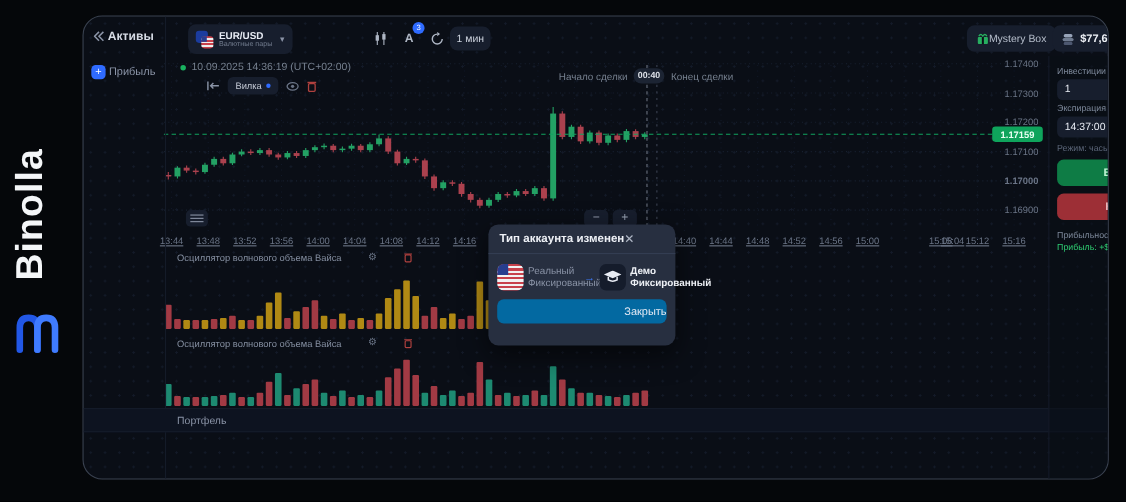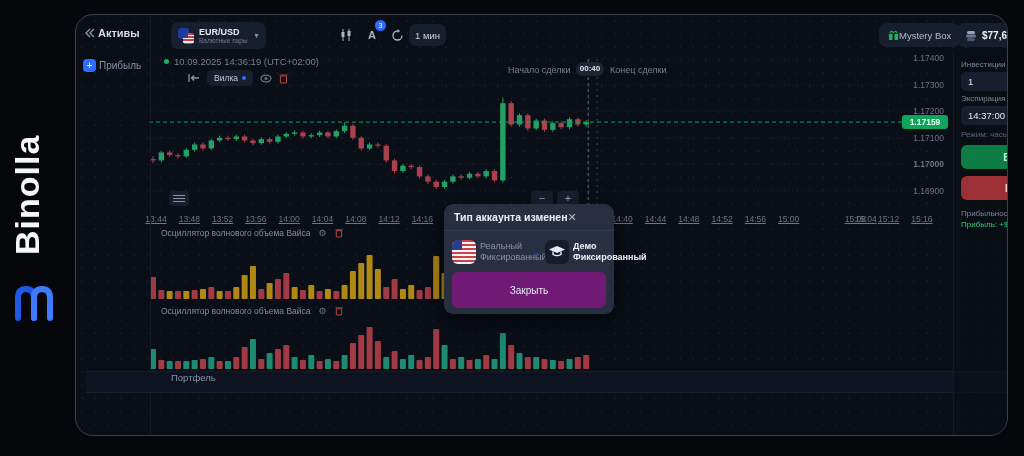--- a/index.html
+++ b/index.html
@@ -71,36 +71,36 @@
   
   .plabel { position:absolute; width:40px; text-align:right; color:#68728400; color:#6b7587;
     font-size:8.5px; z-index:3; }
   .tlabel { position:absolute; top:199px; width:34px; text-align:center; color:#6b7587;
     font-size:8.5px; z-index:3;text-decoration:underline; }
   .price-badge { position:absolute; left:826px; width:46px; height:14px; background:#0fa45c;
     border-radius:3px; color:#06270f; color:#eafff3; font-size:8.5px; font-weight:bold;
     text-align:center; line-height:14px; z-index:4; }
 
   
-  .ind-head { position:absolute; left:85px; display:flex; align-items:center; gap:8px; z-index:6; }
+  .ind-head { position:absolute; left:85px; display:flex; align-items:center; gap:24px; z-index:6; }
   .ind-title { color:#848ea0; font-size:8.5px; }
   .ind-ic { font-size:9px; color:#6b7587; }
 
   
   .zoom-ctl { position:absolute; top:176px; width:22px; height:15px; background:#171e2d;
     border-radius:4px; color:#9aa3b4; font-size:11px; text-align:center; line-height:14px; z-index:6; }
   .sliders { position:absolute; left:93px; top:176px; width:20px; height:15px; background:#171e2d;
     border-radius:4px; display:flex; flex-direction:column; justify-content:center; gap:2px;
     padding:0 4px; z-index:6; }
   .sliders i { display:block; height:1px; background:#8a93a6; }
 
   
   .portfolio-bar { position:absolute; left:0; right:0; top:356px; height:22px; background:#0d1320;
-    border-top:1px solid #161d2b; border-bottom:1px solid #161d2b; display:flex; 
-    z-index:6;margin-left:10px; }
+    border-top:1px solid #161d2b; border-bottom:1px solid #161d2b; display:flex; align-items:center;
+    z-index:6; }
   .portfolio-bar span { margin-left:85px; color:#8a93a6; font-size:9.5px; }
 
   
   .rpanel { position:absolute; left:877px; top:36px; width:140px; height:386px; z-index:8;
     border-left:1px solid #141b28; padding:6px 0 0 7px; background:rgba(10,14,22,.55); }
   .rp-label { color:#7c8799; font-size:8px; margin:3px 0 3px; }
   .rp-input { width:118px; height:19px; background:#171e2d; border-radius:5px; color:#e8ecf4;
     font-size:9.5px; display:flex; align-items:center; padding:0 7px; justify-content:space-between; }
   .rp-mode { color:#596activity377; color:#5a6477; font-size:8px; margin:5px 0 6px; }
   .btn-up { width:118px; height:24px; border-radius:6px; background:#0e7c45; color:#bff5d4;
@@ -120,22 +120,22 @@
   .modal-title { color:#eef1f6; font-size:10.5px; font-weight:bold; }
   .modal-close { color:#aeb6c4; font-size:11px; }
   .modal-body { display:flex; align-items:center; padding:9px 8px 6px; gap:4px; }
   .acc-ic { width:24px; height:24px; border-radius:6px; flex:0 0 auto; position:relative; overflow:hidden; }
   .acc-us { background:repeating-linear-gradient(180deg,#c8414b 0 2px,#f2f2f2 2px 4px); }
   .acc-us::after { content:""; position:absolute; left:0; top:0; width:10px; height:10px; background:#283e8f; }
   .acc-demo { background:#151c2b; display:flex; align-items:center; justify-content:center; }
   .acc-from { width:47px; color:#8a93a6; font-size:9px; line-height:11px; }
   .acc-to { width:50px; color:#eef1f6; font-size:9px; font-weight:bold; line-height:11px; }
   .acc-arrow { color:#3e7bfa; font-size:10px; flex:0 0 auto; }
-  .modal-btn { margin:2px 8px 0; height:36px; border-radius:6px; background:#701a75; color:#e3e9f4;
-    font-size:10px; display:flex; align-items:center; justify-content:center; }
+  .modal-btn { margin:2px 8px 0; height:22px; border-radius:6px; background:#0369a1; color:#e3e9f4;
+    font-size:10px; display:flex; align-items:center; justify-content:flex-end; }
 </style>
 </head>
 <body>
 
 <div class="stage">
 
   <div class="brand">
     <div class="brand-text">Binolla</div>
     <div class="brand-logo">
       <svg width="44" height="40" viewBox="0 0 44 40">

